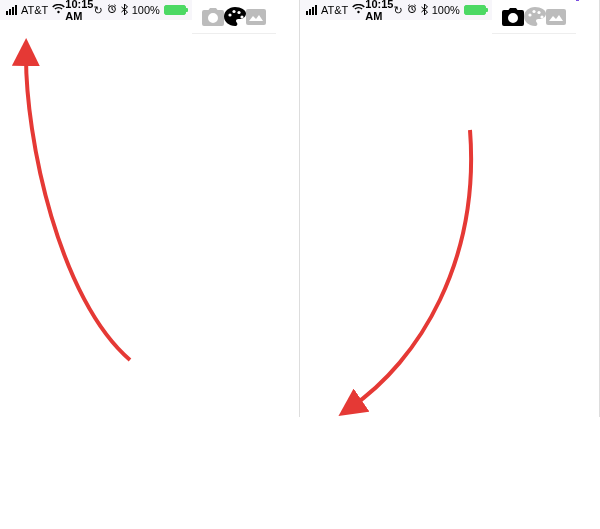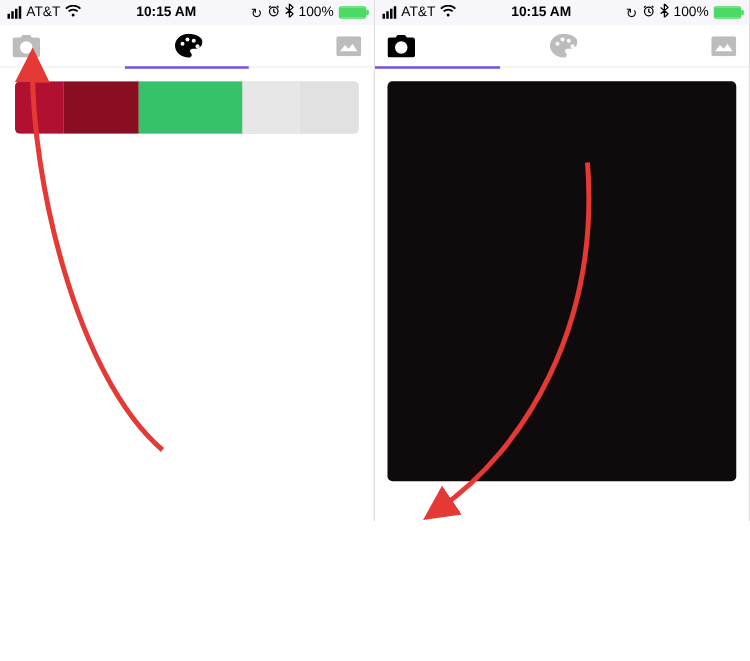--- a/index.html
+++ b/index.html
@@ -10,21 +10,20 @@
       font-family: -apple-system, "Helvetica Neue", Arial, sans-serif;
       display: flex;
       position: relative;
     }
     .phone {
       width: 300px;
       height: 417px;
       background: #fff;
       border-right: 1px solid #ddd;
       display: flex;
-      flex-direction: column;
       position: relative;
     }
     .phone:last-child { border-right: none; }
 
     
     .statusbar {
       height: 20px;
       background: #f7f6fa;
       display: flex;
       align-items: center;

